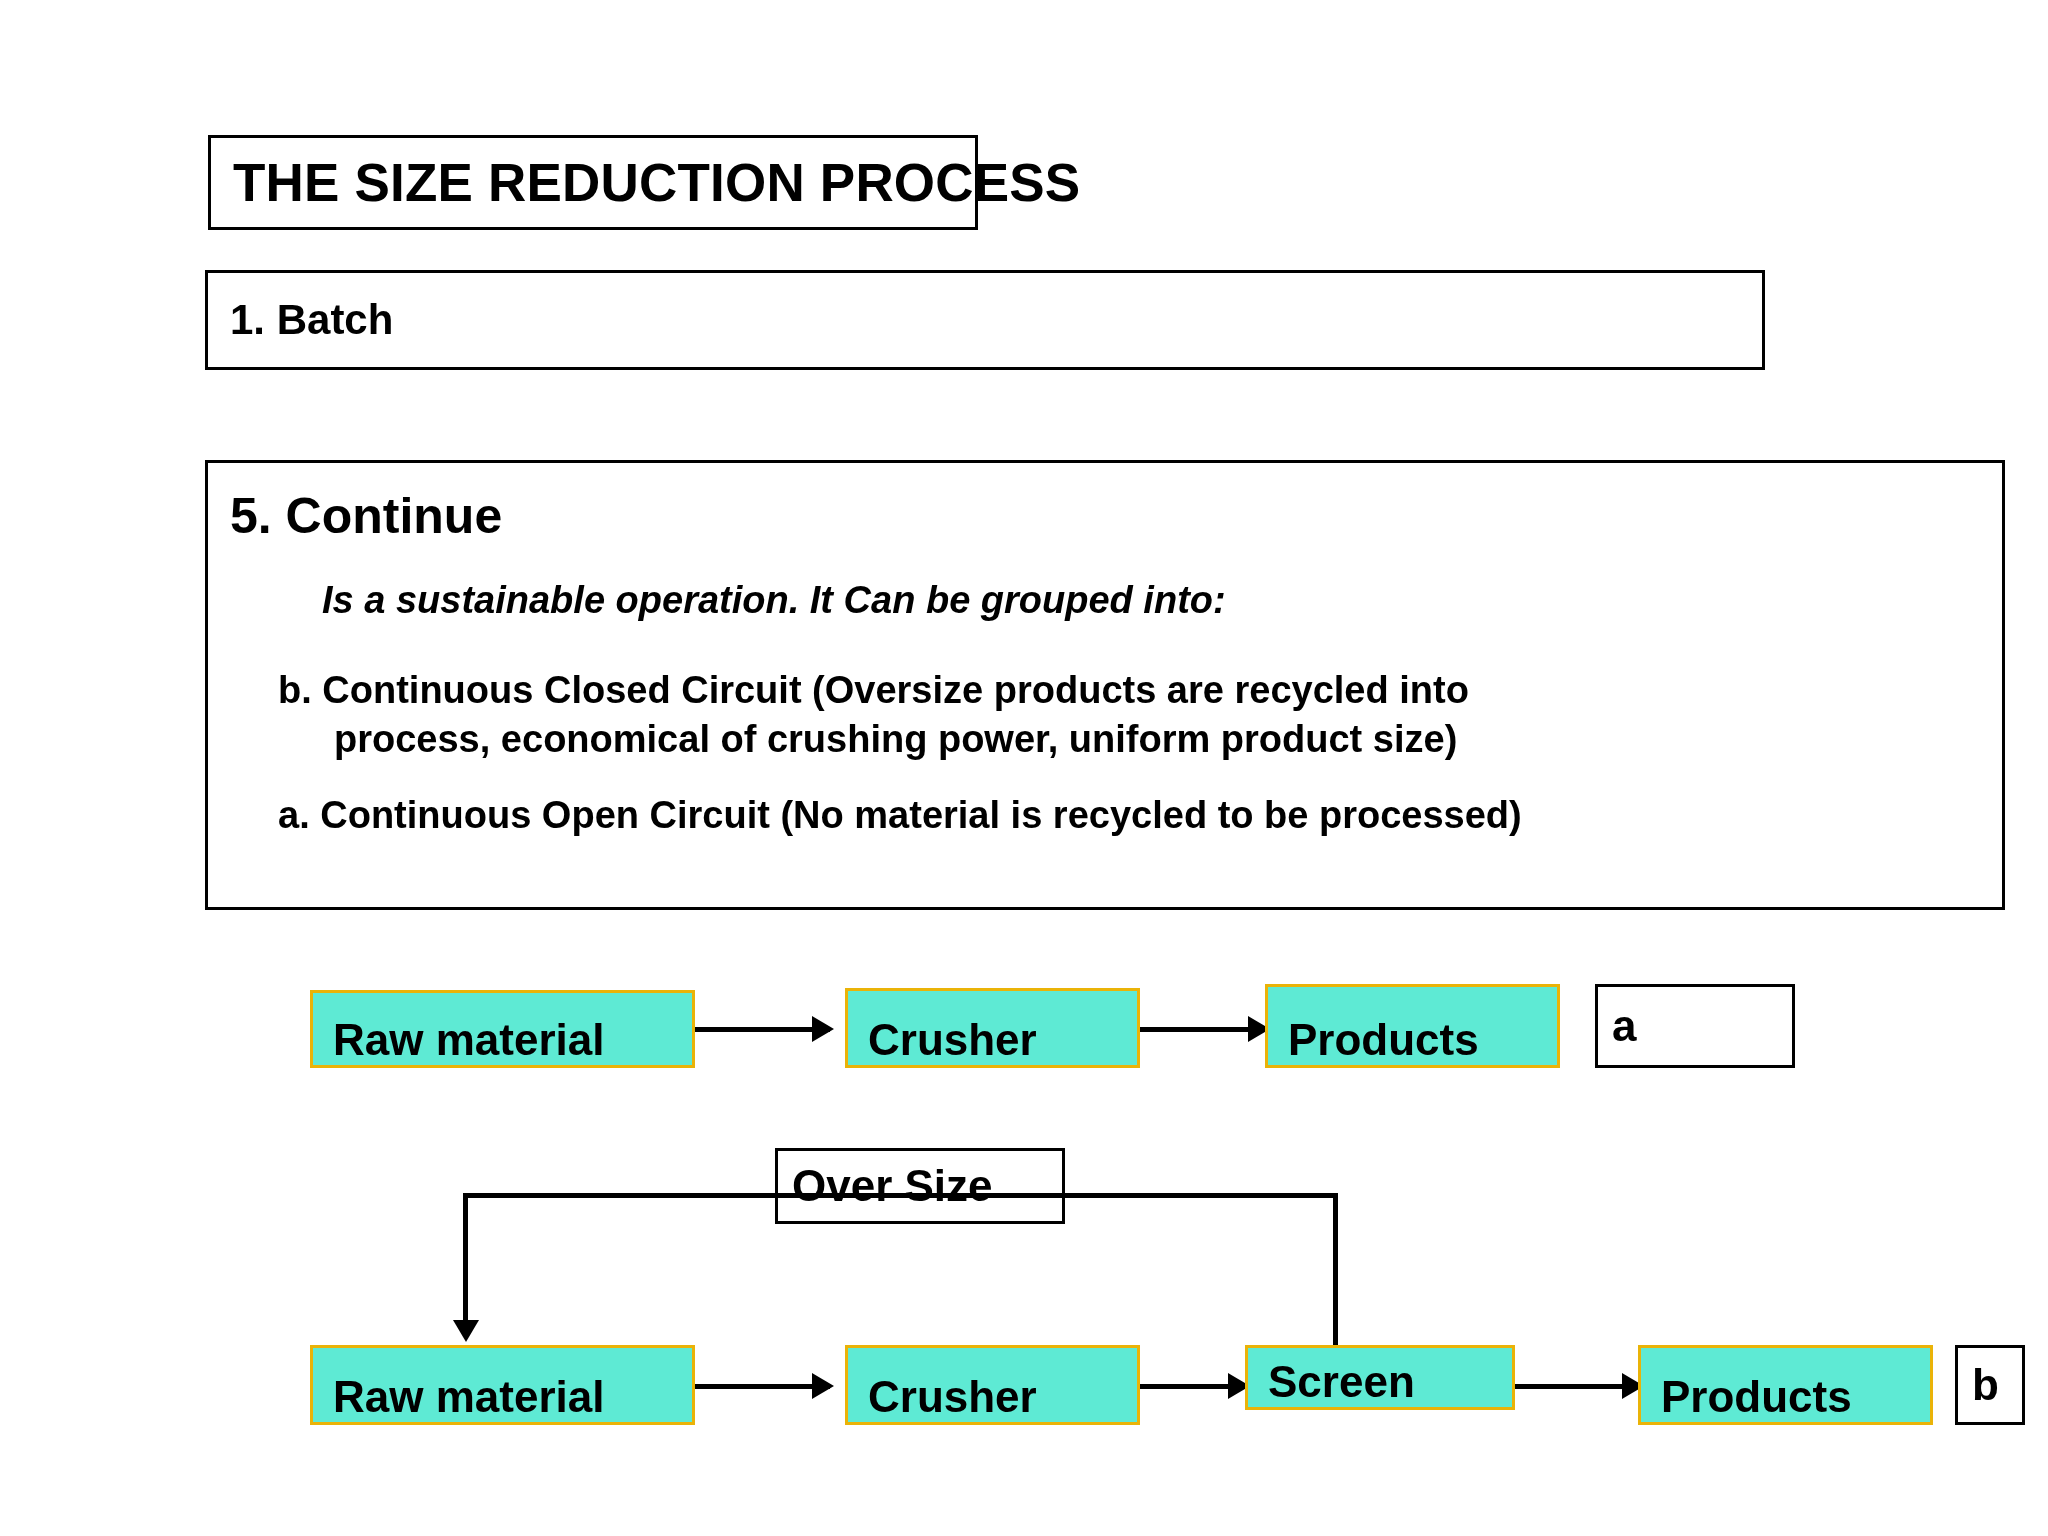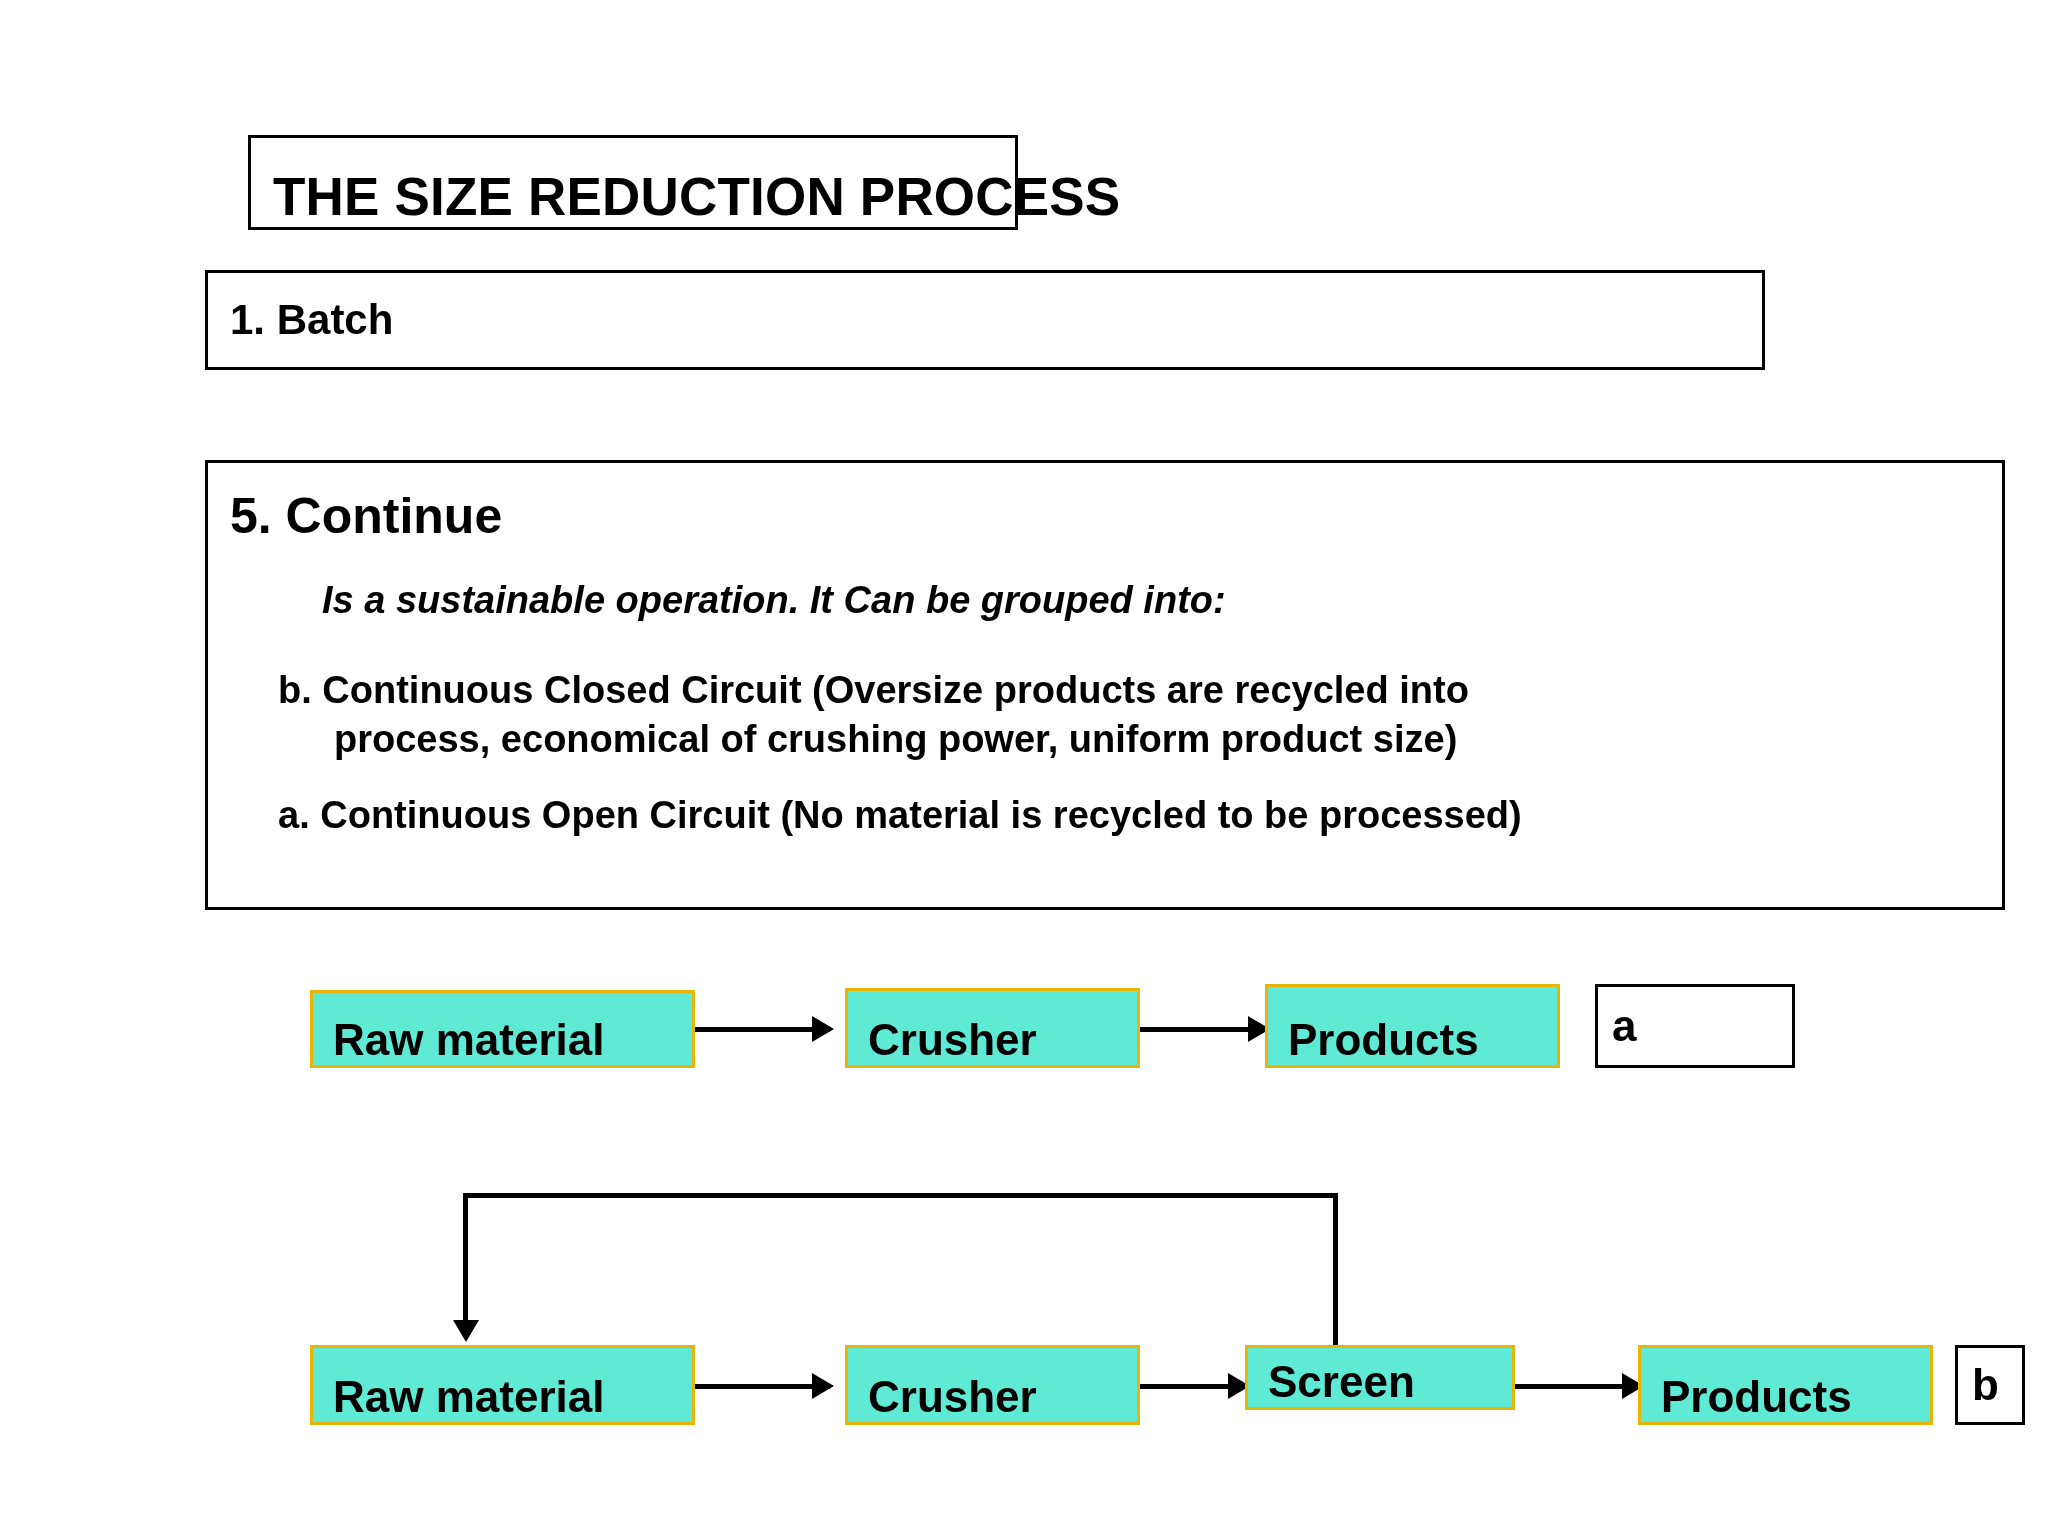--- a/index.html
+++ b/index.html
@@ -25,22 +25,21 @@
   
   .title-box {
     position: absolute;
     left: 208px;
     top: 135px;
     width: 770px;
     height: 95px;
     border: 3px solid #000;
     box-sizing: border-box;
     display: flex;
-    align-items: flex-end;
-    margin-left: 40px;
+    align-items: center;
   }
   .title-text {
     font-size: 53px;
     font-weight: bold;
     letter-spacing: 0.2px;
     padding-left: 22px;
     white-space: nowrap;
   }
 
   
@@ -198,20 +197,23 @@
 
   <div class="dbox" style="left:1265px; top:984px; width:295px; height:84px;">
     <span>Products</span>
   </div>
 
   <div class="label-box" style="left:1595px; top:984px; width:200px; height:84px;">
     <span>a</span>
   </div>
   <div class="line-v" style="left:1655px; top:984px; height:84px;"></div>
 
+  <div class="label-box" style="left:775px; top:1148px; width:290px; height:76px;">
+    <span>Over Size</span>
+  </div>
 
   <div class="line-h" style="left:463px; top:1193px; width:875px; z-index:4;"></div>
 
   <div class="line-v" style="left:463px; top:1193px; height:140px;"></div>
   <div class="arrow-d" style="left:453px; top:1320px;"></div>
 
   <div class="line-v" style="left:1333px; top:1193px; height:155px;"></div>
 
   <div class="dbox" style="left:310px; top:1345px; width:385px; height:80px;">
     <span>Raw material</span>

